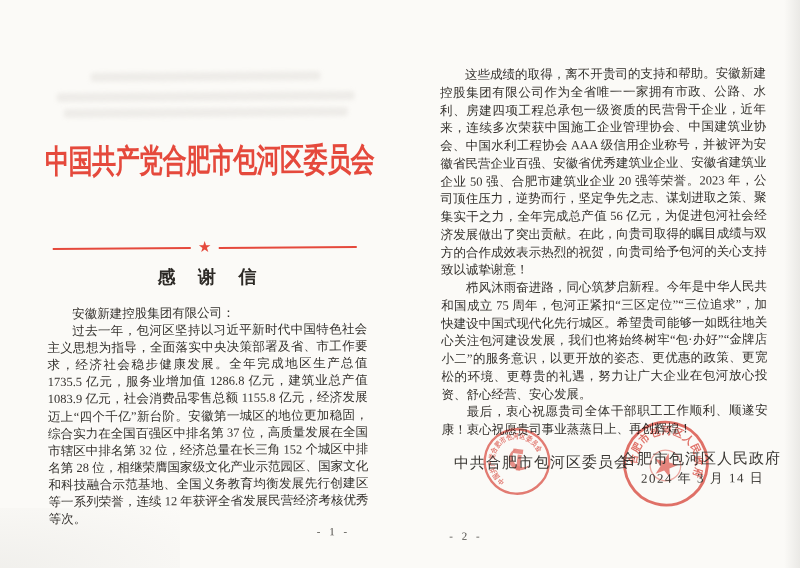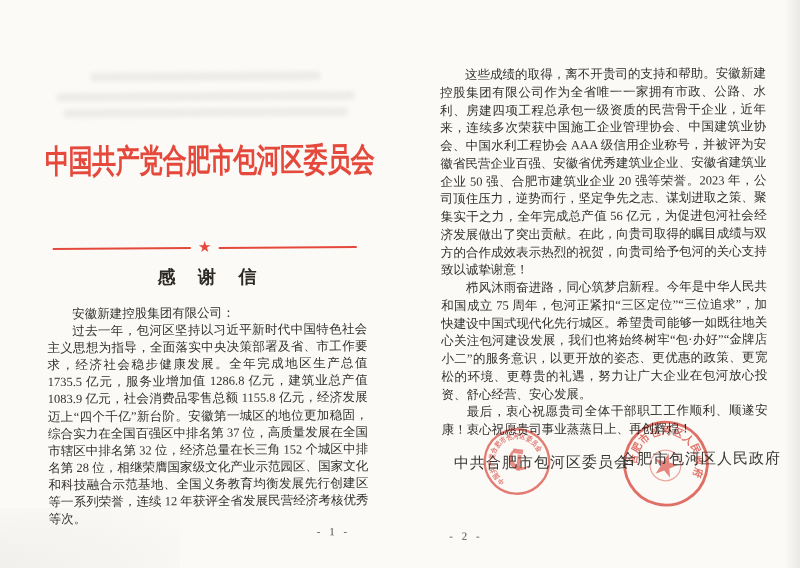--- a/index.html
+++ b/index.html
@@ -150,16 +150,17 @@
           <polygon fill="#d8493e" opacity="0.85" points="50,38 53.2,47.9 63.3,47.9 55.1,54.1 58.2,63.8 50,57.9 41.8,63.8 44.9,54.1 36.7,47.9 46.8,47.9"></polygon>
         </g>
         <text font-size="11.5" fill="#d8493e" letter-spacing="1" font-family="'DejaVu Sans','Liberation Sans',sans-serif" font-weight="bold">
           <textPath href="#arc-government" startOffset="2" textLength="120" lengthAdjust="spacingAndGlyphs">合肥市包河区人民政府</textPath>
         </text>
       </svg>
     </div>
 
     <div class="signature sig-committee">中共合肥市包河区委员会</div>
     <div class="signature sig-government">合肥市包河区人民政府</div>
+    <div class="sig-date">2024 年 3 月 14 日</div>
 
     <div class="page-number">- 2 -</div>
   </div>
 </div>
 
 </body></html>

